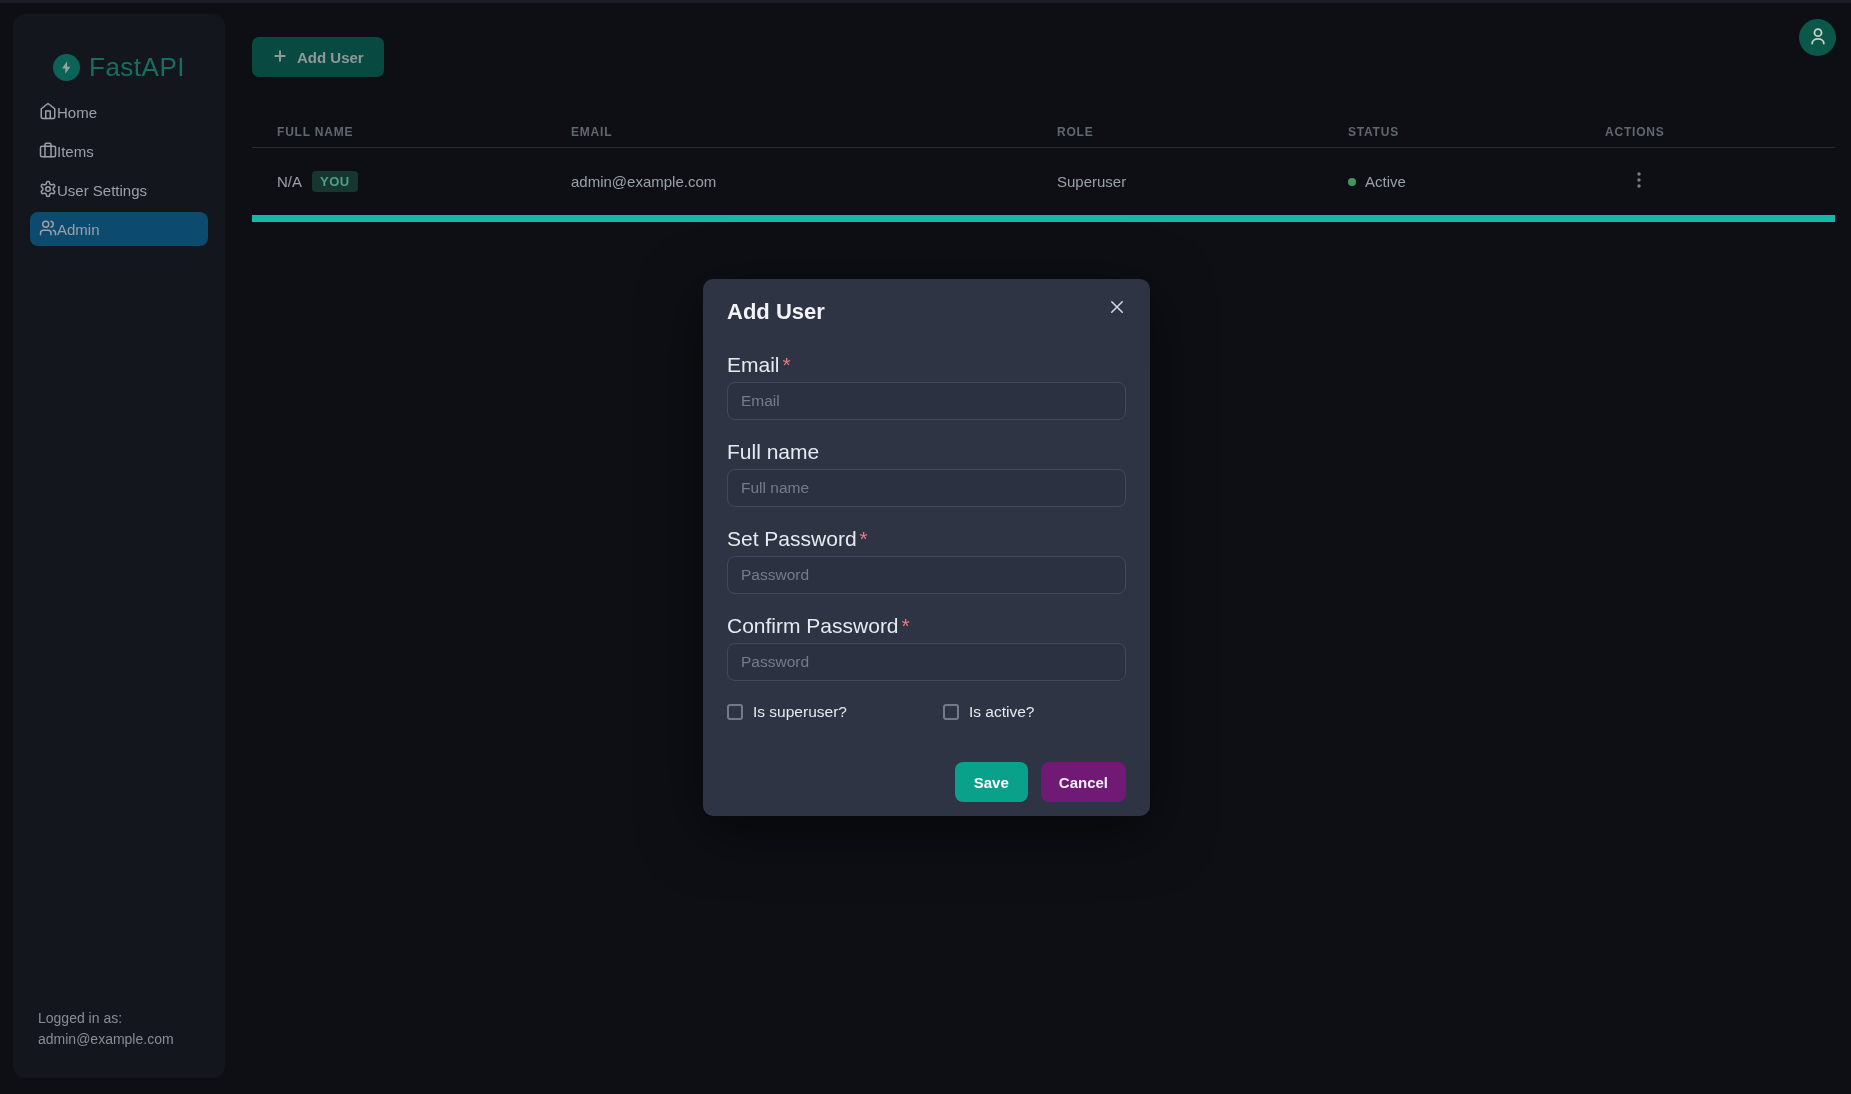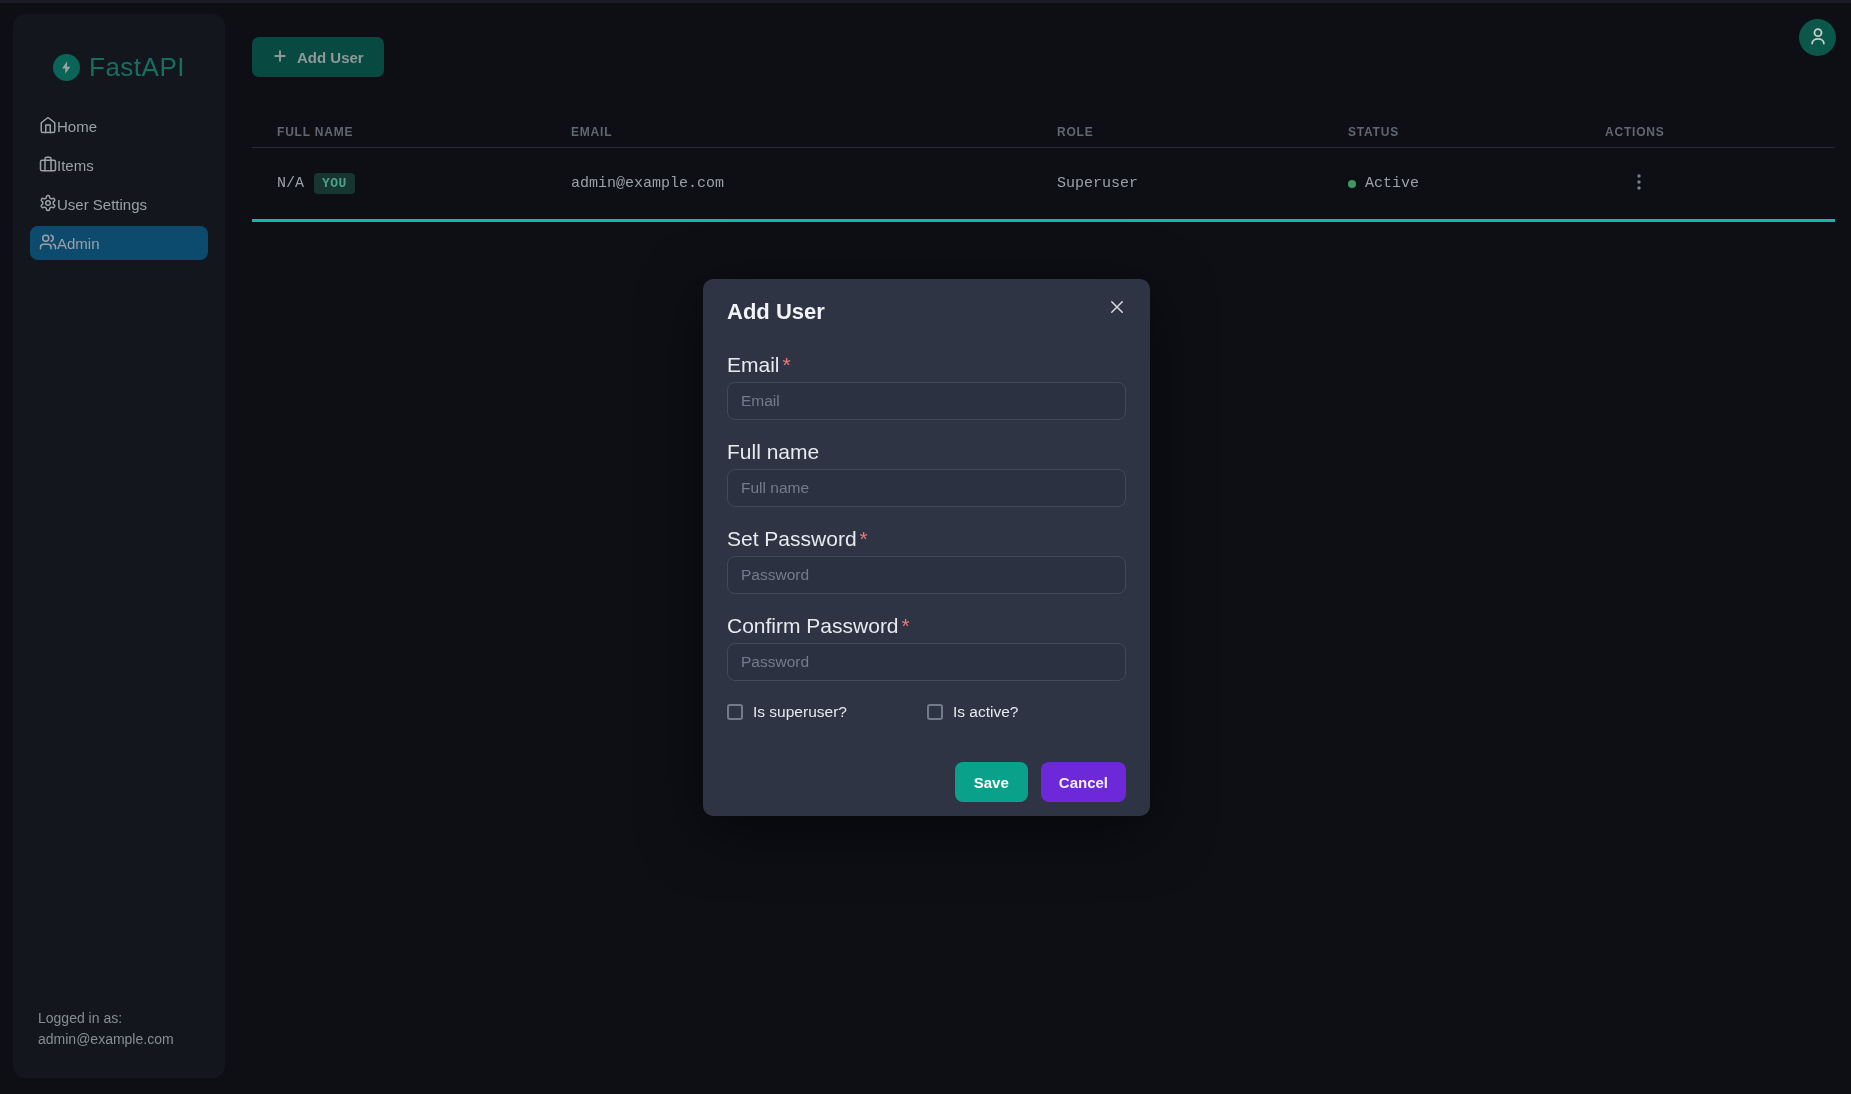--- a/index.html
+++ b/index.html
@@ -13,21 +13,21 @@
   }
   .top-strip { position:absolute; top:0; left:0; width:100%; height:3px; background:#191c25; }
 
   
   .sidebar {
     position:absolute; left:13px; top:14px; width:212px; height:1064px;
     background:#14161e; border-radius:12px;
     display:flex; flex-direction:column;
   }
   .logo-row {
-    margin-top:38px; margin-bottom:26px;
+    margin-top:38px; margin-bottom:12px;
     display:flex; align-items:center; justify-content:center; gap:9px;
   }
   .logo-badge {
     width:27px; height:27px; border-radius:50%; background:#0b6458;
     display:flex; align-items:center; justify-content:center; flex:0 0 auto;
   }
   .brand { font-size:26px; color:#176e60; letter-spacing:0.5px; font-weight:400; }
   .nav { padding:0 17px; }
   .nav-item {
     height:34px; margin-bottom:5px; border-radius:8px;
@@ -56,21 +56,21 @@
     display:grid;
     grid-template-columns:294px 486px 291px 257px 1fr;
   }
   .thead {
     height:32px; border-bottom:1px solid #272b34;
   }
   .th {
     padding-left:25px; display:flex; align-items:center;
     font-size:12px; font-weight:bold; letter-spacing:0.8px; color:#61676f;
   }
-  .trow { height:74px; border-bottom:3px solid #14b8a6;font-family:Liberation Mono, monospace; }
+  .trow { height:74px; border-bottom:7px solid #14b8a6; }
   .td { padding-left:25px; display:flex; align-items:center; font-size:15px; color:#9aa1a8; }
   .you-badge {
     margin-left:10px; padding:3px 8px; border-radius:4px;
     background:#16362f; color:#4e9f8c; font-size:13px; font-weight:bold; letter-spacing:0.5px;
   }
   .status-dot { width:8px; height:8px; border-radius:50%; background:#41975f; margin-right:9px; }
   .kebab {
     margin-left:22px; width:24px; height:28px; border:none; background:transparent; cursor:pointer;
     display:flex; align-items:center; justify-content:center;
   }
@@ -100,34 +100,34 @@
   .req { color:#e87a7a; margin-left:3px; }
   .field-input {
     width:100%; height:38px; margin-bottom:22px;
     background:#2b3140; border:1px solid #414a59; border-radius:8px;
     padding:0 13px; font-size:15.5px; color:#e7eaee;
     font-family:inherit; outline:none;
   }
   .field-input::placeholder { color:#737c8c; }
   .cb-row { display:flex; align-items:center; }
   .cb-group { display:flex; align-items:center; gap:10px; }
-  .cb-group.first { width:200px; }
+  .cb-group.first { width:216px; }
   .cb {
     appearance:none; -webkit-appearance:none;
     width:16px; height:16px; border:2px solid #727b89; border-radius:3px;
     background:transparent; cursor:pointer; margin:0;
   }
   .cb-label { font-size:15.5px; color:#e7eaee; cursor:pointer; }
   .modal-footer { margin-top:41px; display:flex; justify-content:flex-end; gap:13px; }
   .btn {
     height:40px; border:none; border-radius:8px; cursor:pointer;
     font-size:15px; font-weight:bold; font-family:inherit;
   }
   .btn-save { background:#0aa18b; color:#ffffff; padding:0 19px; }
-  .btn-cancel { background:#6d28d9; color:#eef0f3; padding:0 18px; }
+  .btn-cancel { background:#701a75; color:#eef0f3; padding:0 18px; }
 </style>
 </head>
 <body>
 
 <div class="top-strip"></div>
 
 <aside class="sidebar">
   <div class="logo-row">
     <span class="logo-badge">
       <svg width="15" height="15" viewBox="0 0 24 24" fill="#9aa49f">

